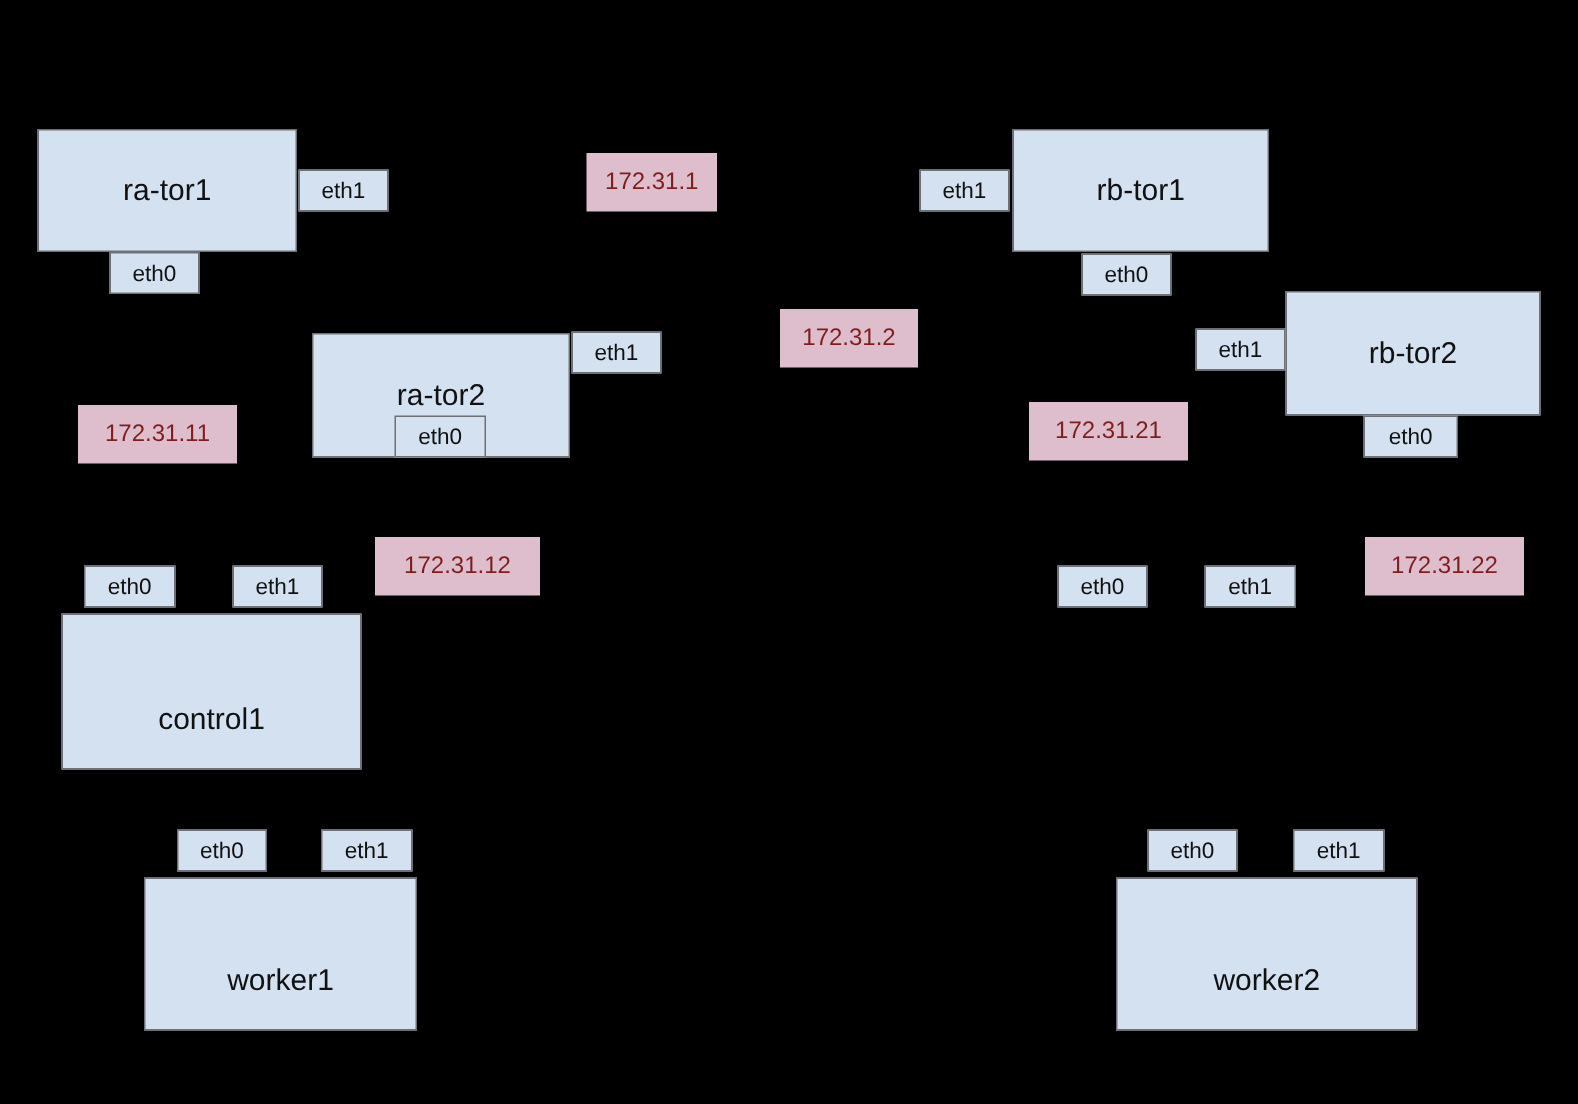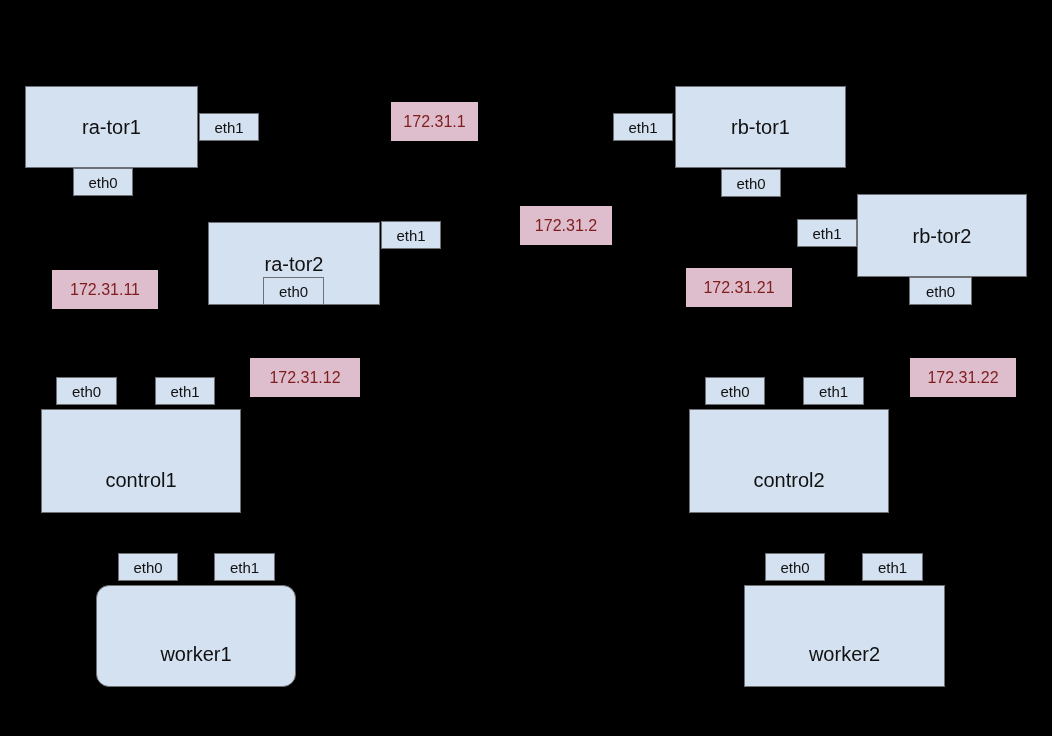--- a/index.html
+++ b/index.html
@@ -77,25 +77,22 @@
   </div>
 
   <div class="node" style="left:857px; top:194px; width:170px; height:83px;text-align:right;">
     <span>rb-tor2</span>
   </div>
 
   <div class="node host" style="left:41px; top:409px; width:200px; height:104px;">
     <span>control1</span>
   </div>
 
-  <div class="node host" style="left:689px; top:409px; width:200px; height:104px;">
-    <span>control2</span>
-  </div>
 
-  <div class="node host" style="left:96px; top:585px; width:200px; height:102px;border-radius:13px;">
+  <div class="node host" style="left:96px; top:585px; width:182px; height:102px;">
     <span>worker1</span>
   </div>
 
   <div class="node host" style="left:744px; top:585px; width:201px; height:102px;justify-content:center;">
     <span>worker2</span>
   </div>
 
   <div class="port" style="left:199px; top:113px; width:60px;">
     <span>eth1</span>
   </div>

